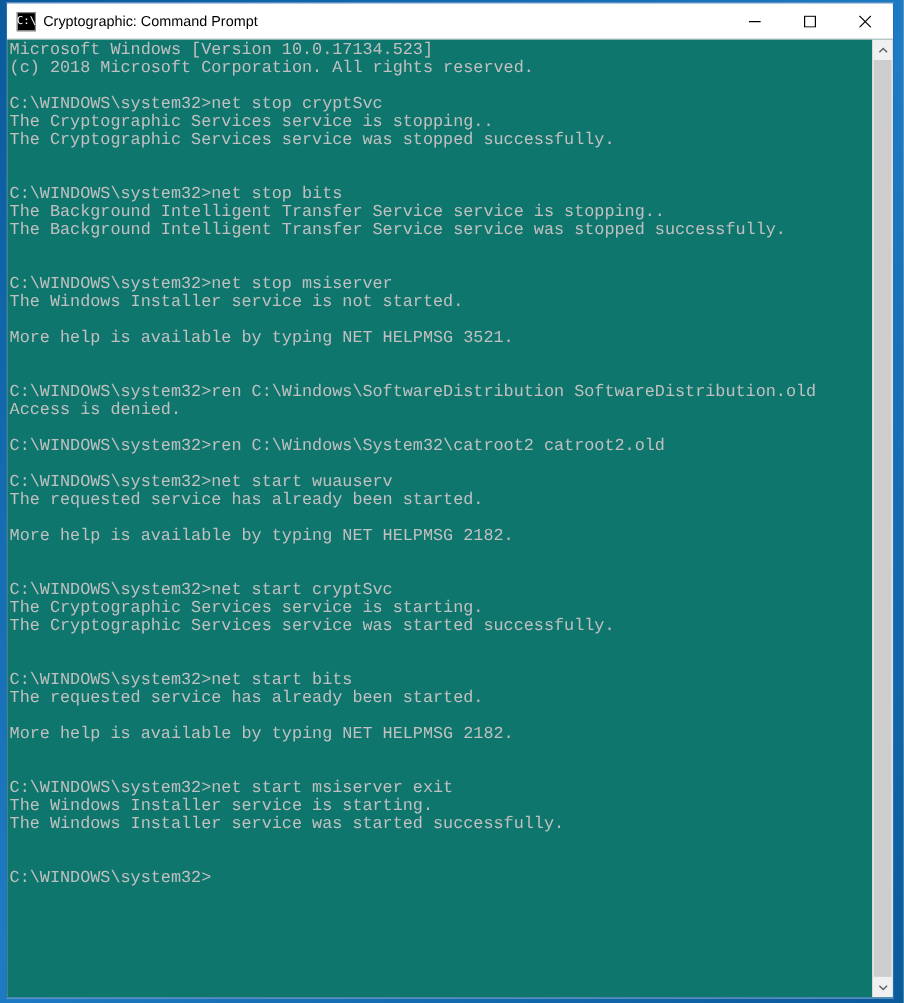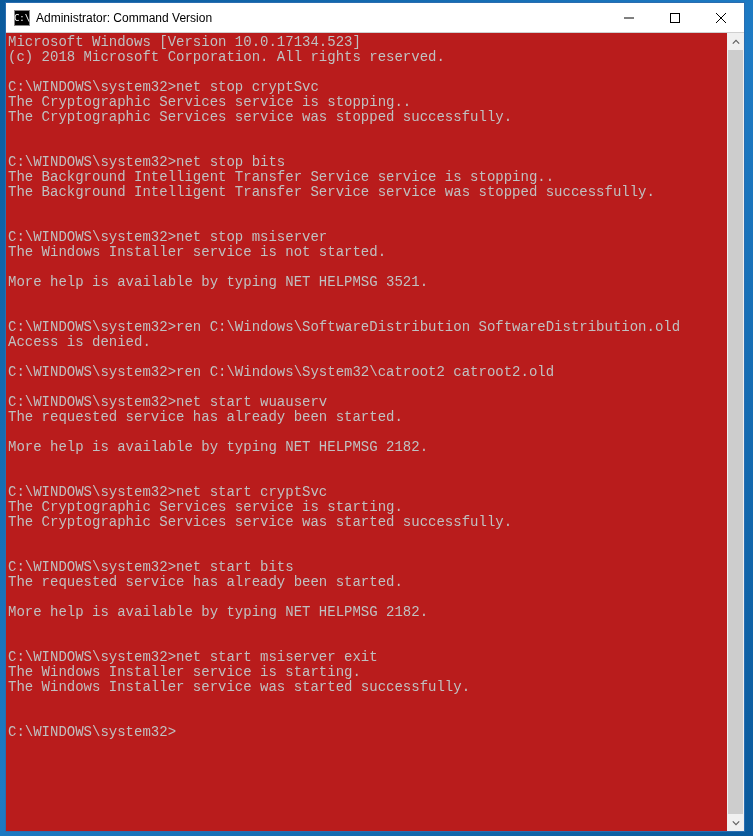--- a/index.html
+++ b/index.html
@@ -55,21 +55,21 @@
       width: 46px;
       height: 100%;
       display: flex;
       align-items: center;
       justify-content: center;
       cursor: pointer;
     }
     .win-btn svg { width: 10px; height: 10px; }
     .terminal {
       flex: 1;
-      background: #b91c1c;
+      background: #0f766e;
       color: #c0c0c0;
       font-family: Consolas, "Courier New", monospace;
       font-size: 14px;
       line-height: 15px;
       padding: 2px 0 0 2px;
       position: relative;
       overflow: hidden;
       white-space: pre;
     }
     .scrollbar {
@@ -111,21 +111,21 @@
       right: 17px;
     }
     .line { white-space: pre; }
   </style>
 </head>
 <body>
 
 <div class="window">
   <div class="titlebar">
     <div class="titlebar-icon">C:\</div>
-    <div class="titlebar-title">Administrator: Command Version</div>
+    <div class="titlebar-title">Cryptographic: Command Prompt</div>
     <div class="window-controls">
       <div class="win-btn">
         <svg viewBox="0 0 10 10">
             <line x1="0" y1="5" x2="10" y2="5" stroke="#000" stroke-width="1"></line>
           </svg>
       </div>
       <div class="win-btn">
         <svg viewBox="0 0 10 10">
             <rect x="0.5" y="0.5" width="9" height="9" fill="none" stroke="#000" stroke-width="1"></rect>
           </svg>

